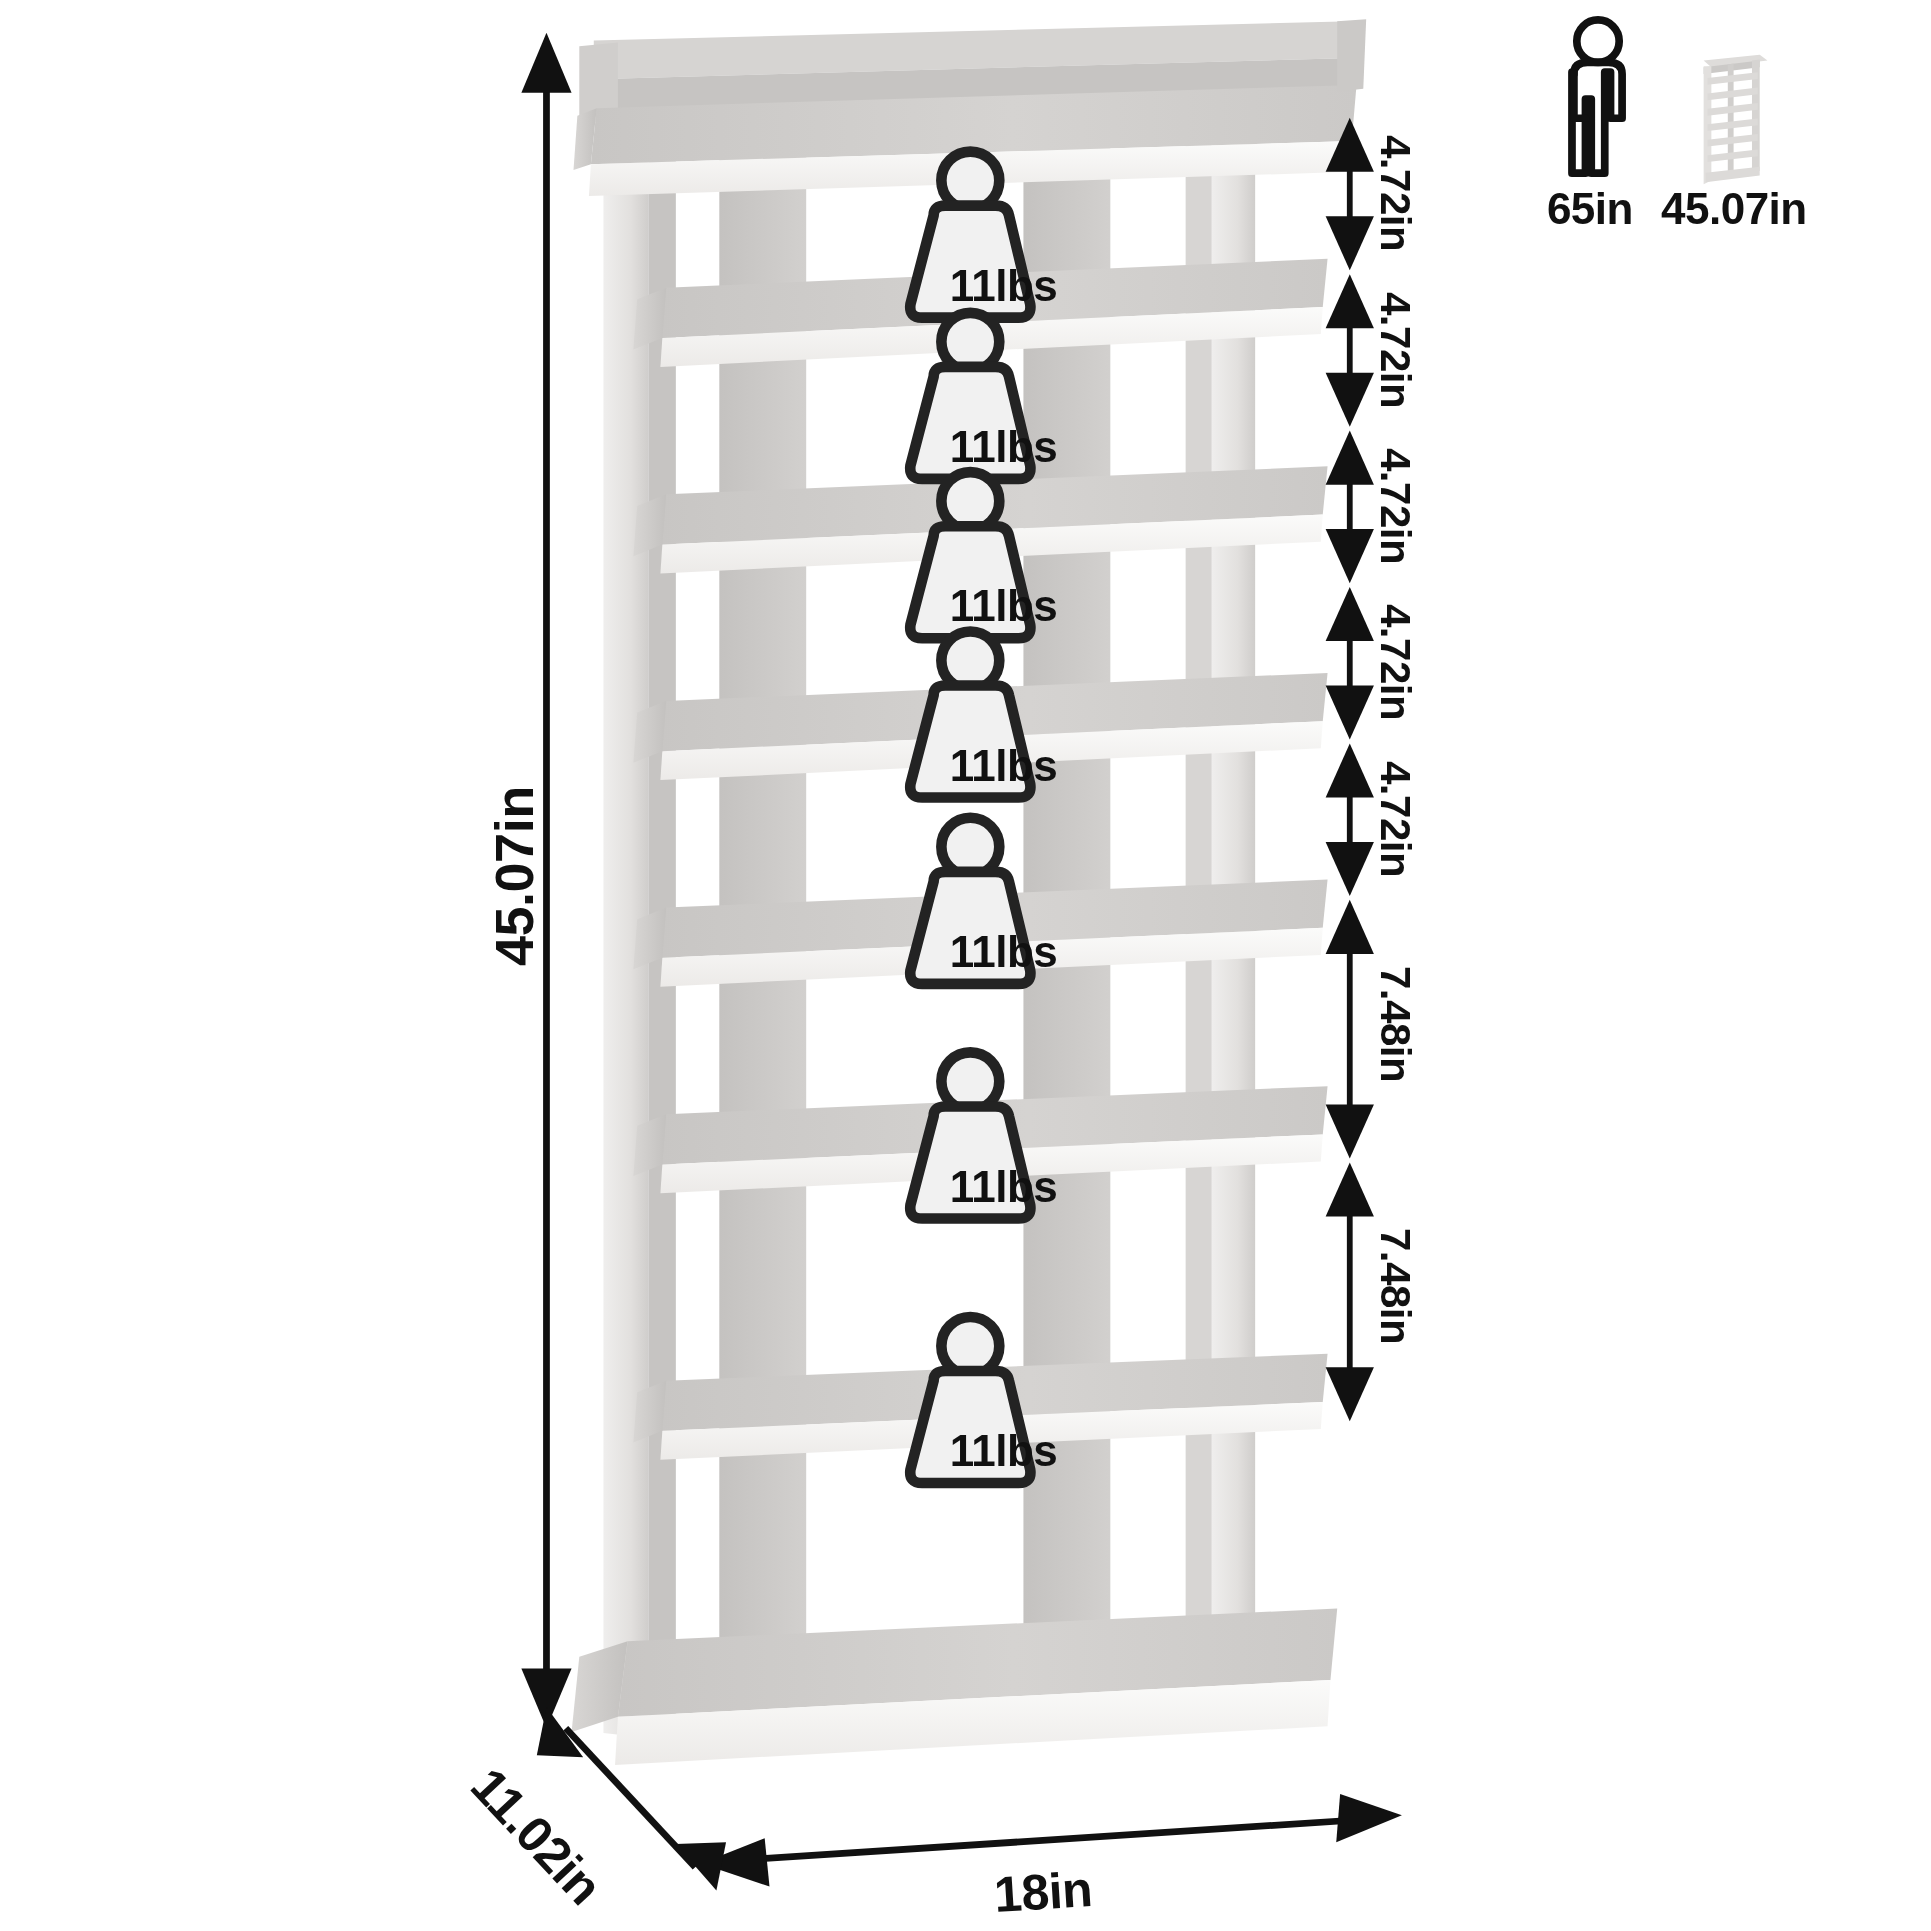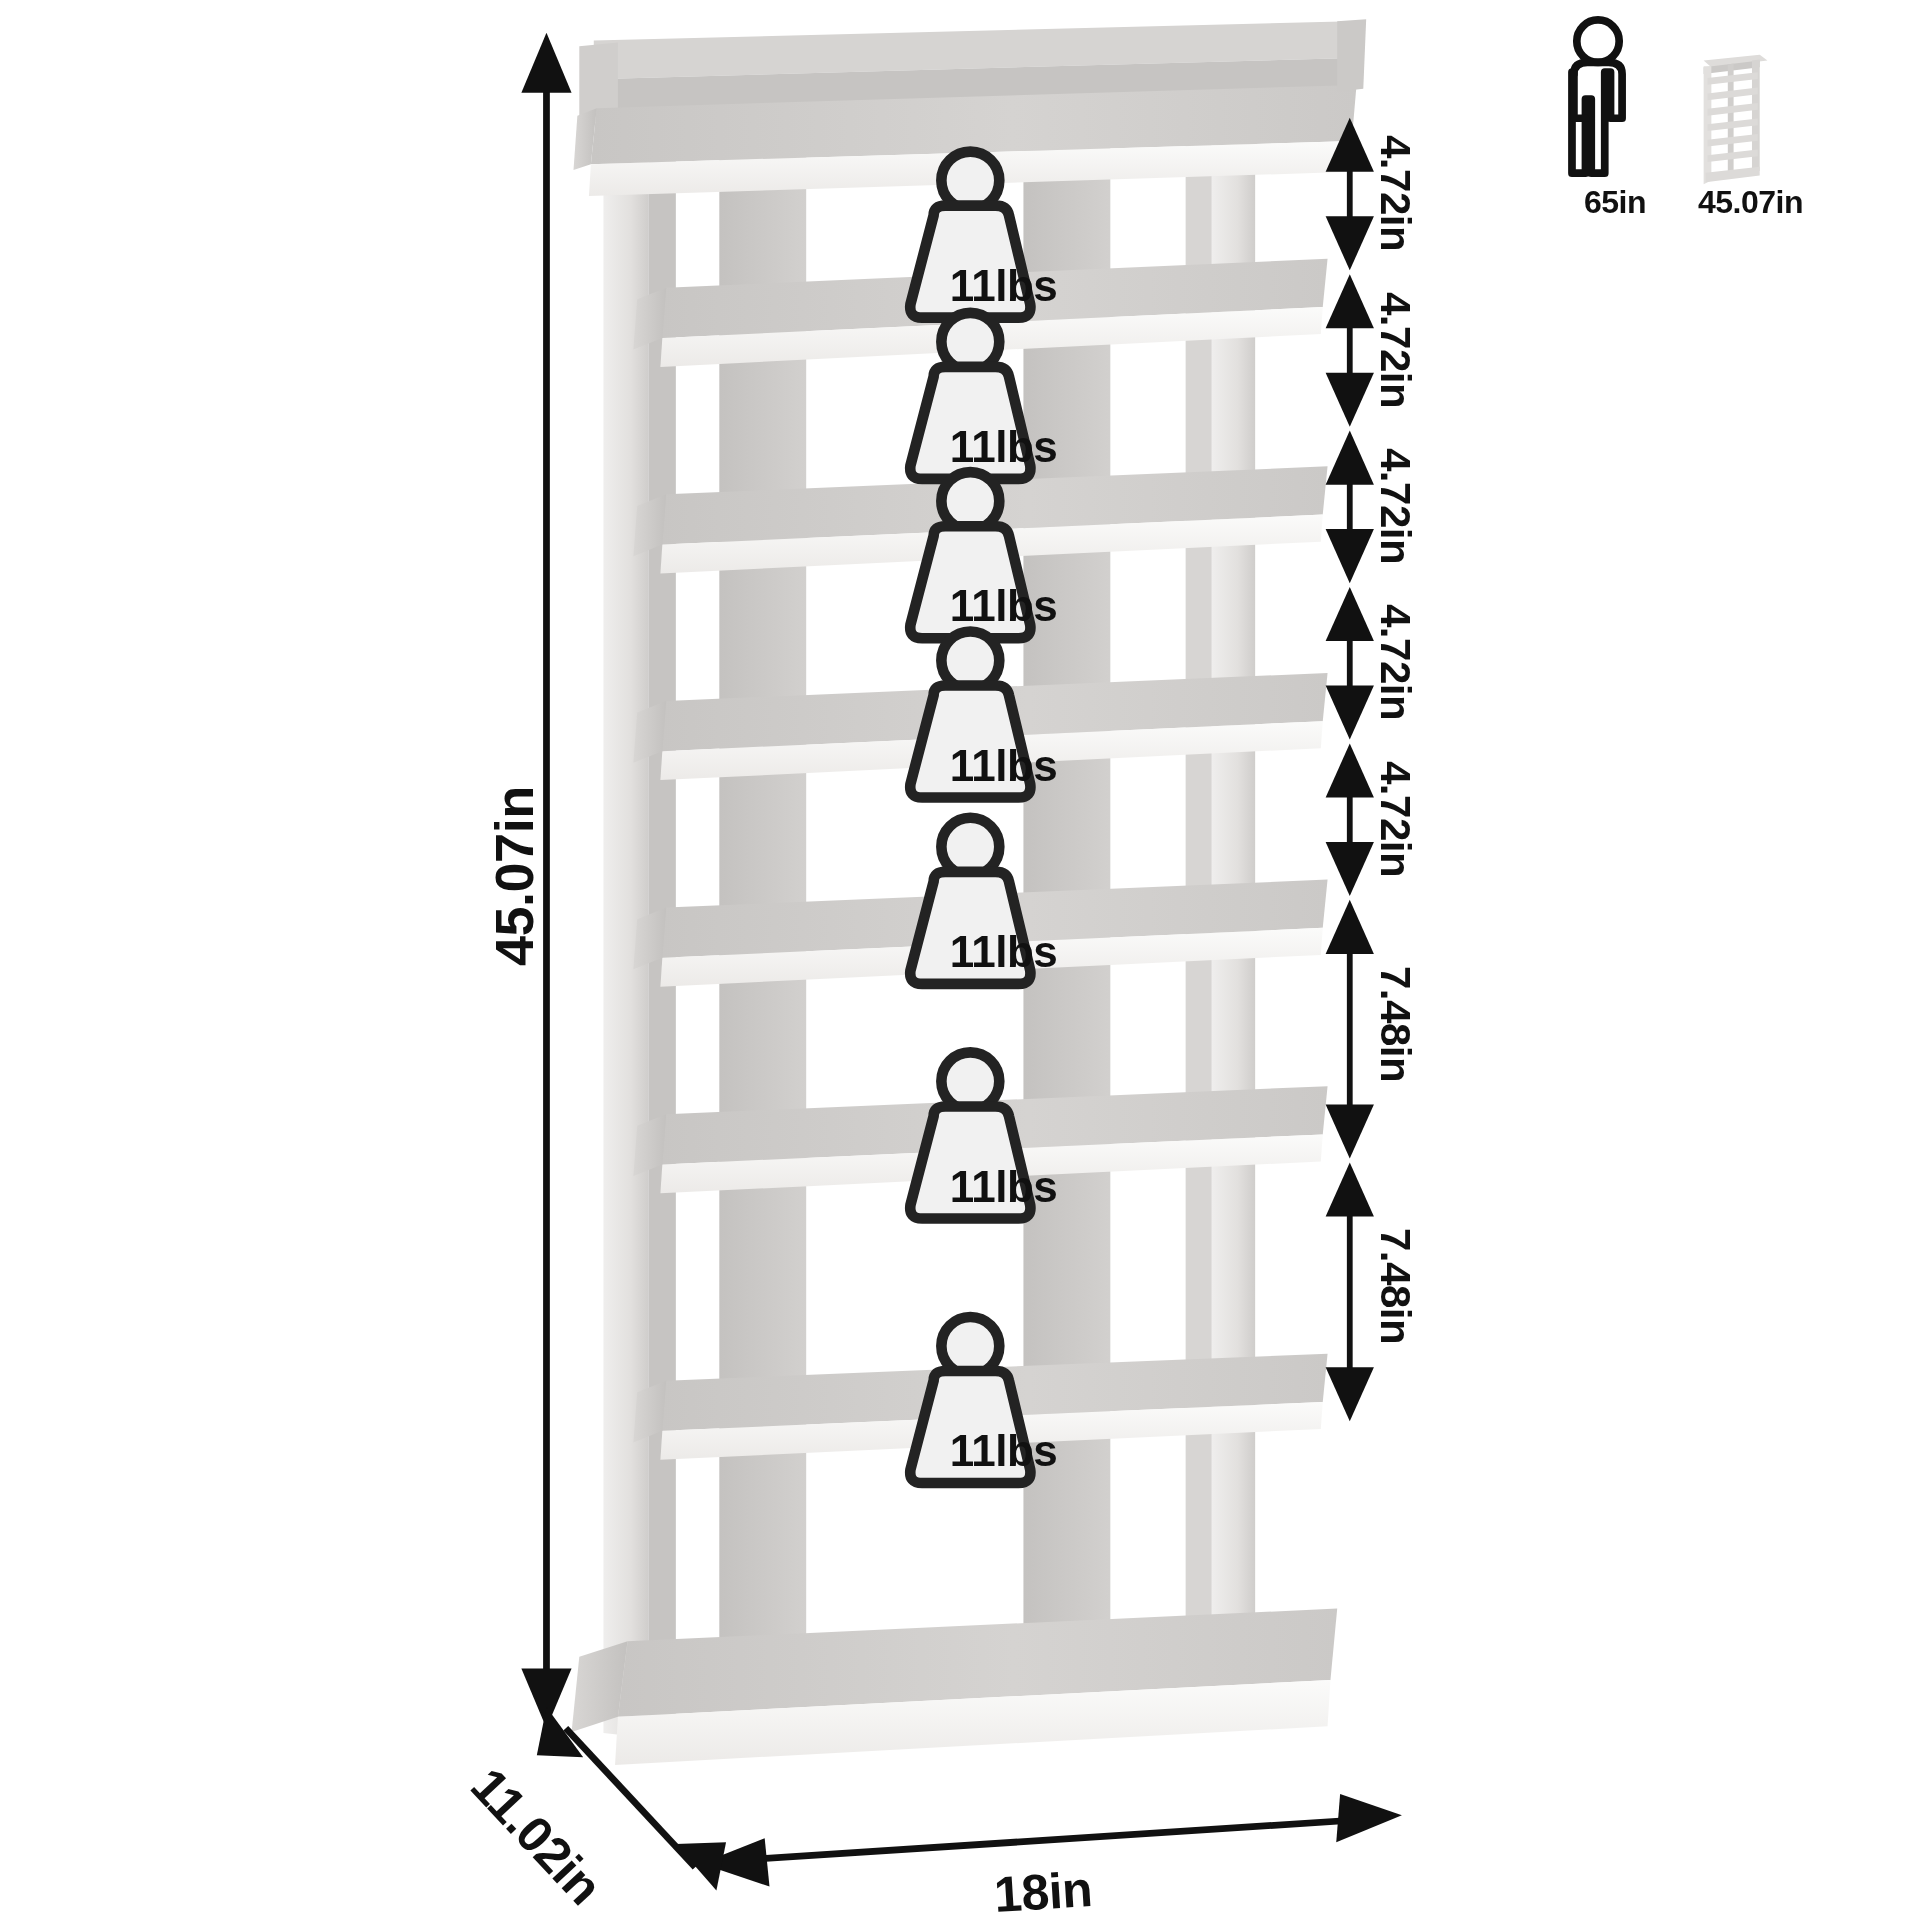--- a/index.html
+++ b/index.html
@@ -8,21 +8,21 @@
   .stage{position:absolute;inset:0;}
 
   
   .dim{position:absolute;font-weight:bold;color:#111;white-space:nowrap;
        letter-spacing:-0.5px;}
   .dim-v{transform-origin:0 0;}
 
   .seg-label{font-size:42px;}
   .height-label{font-size:54px;}
   .base-label{font-size:50px;}
-  .legend-label{font-size:32px;margin-left:37px;}
+  .legend-label{font-size:44px;}
 
   
   .legend{position:absolute;}
 
   svg{display:block;overflow:visible;}
 </style>
 </head>
 <body>
 
 <div class="stage">

